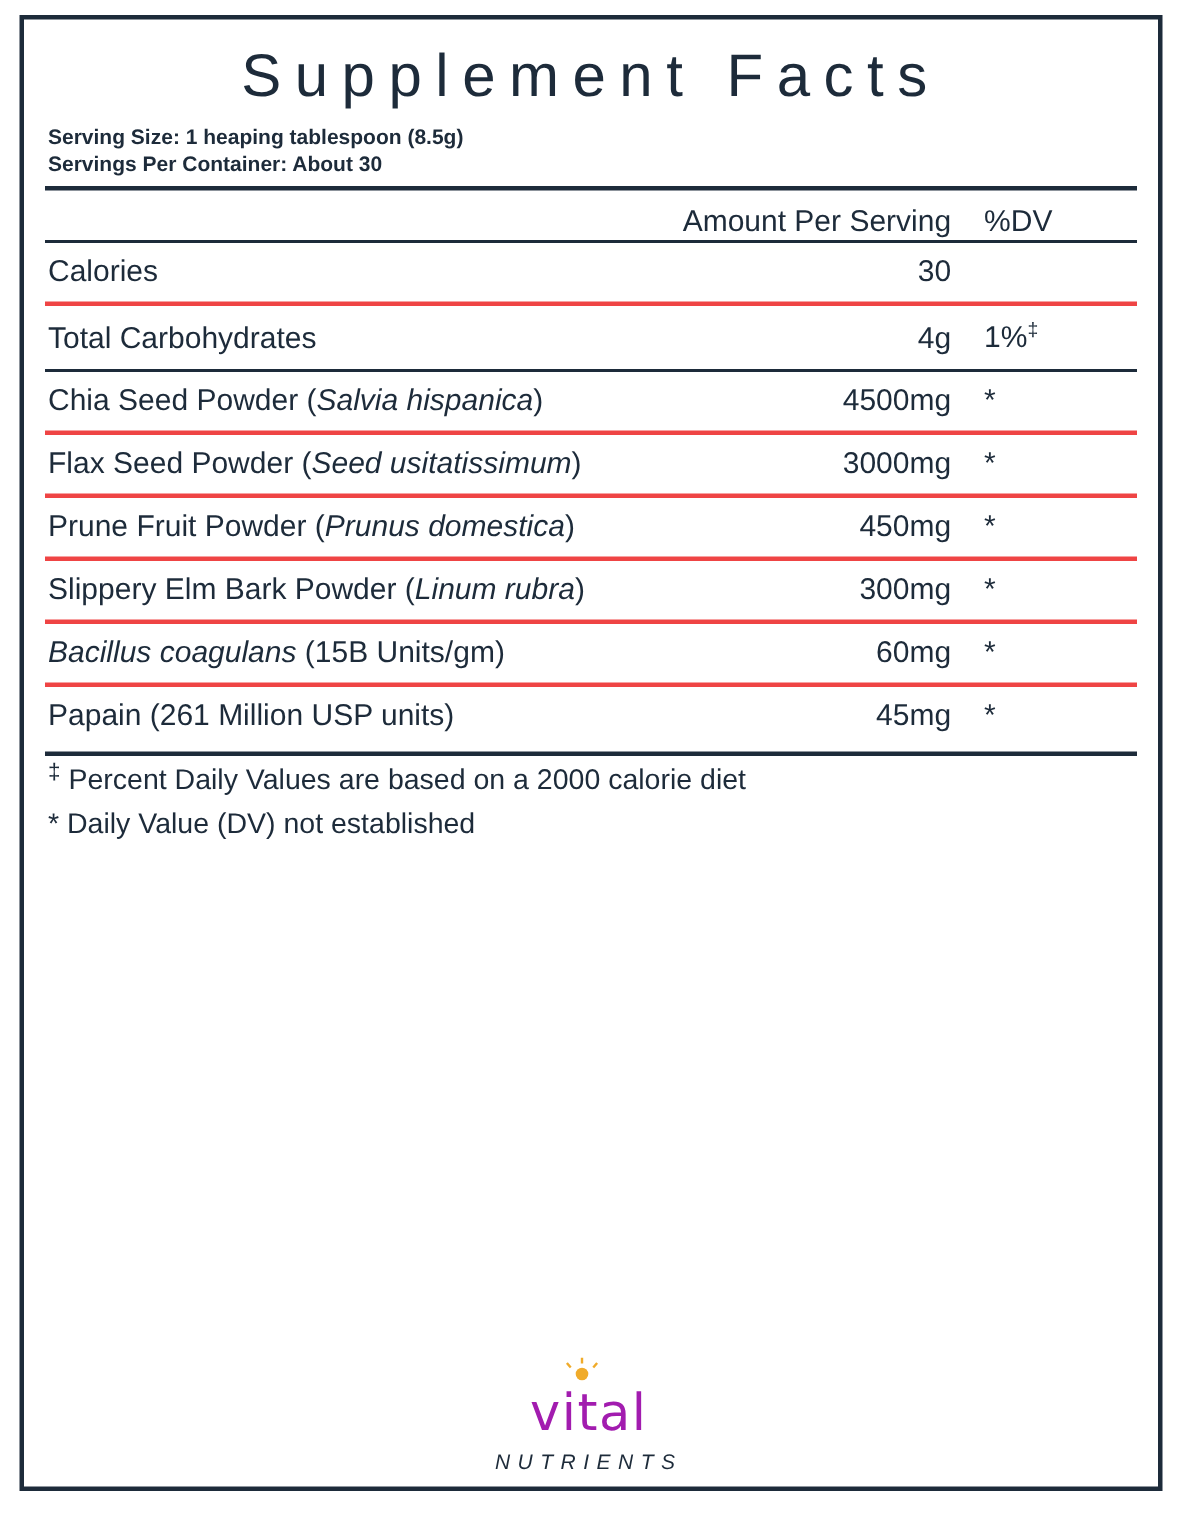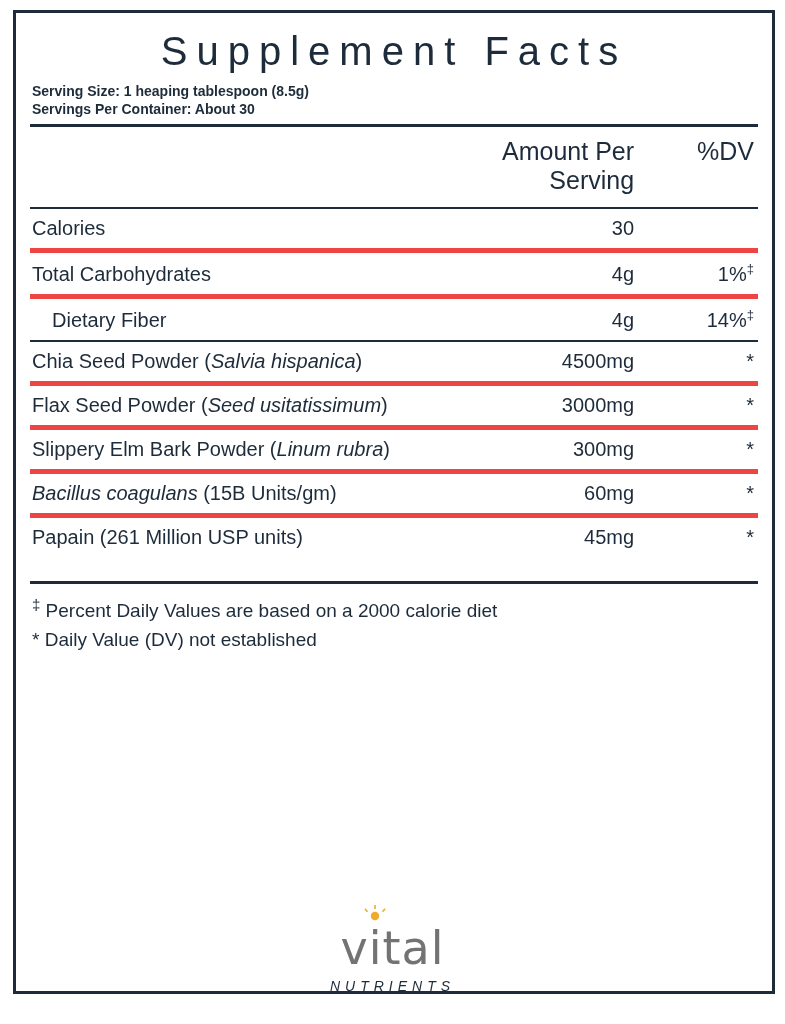--- a/index.html
+++ b/index.html
@@ -54,39 +54,38 @@
     margin-top: 6px;
   }
   table.facts td {
     vertical-align: baseline;
     padding: 8px 0 8px 0;
     font-size: 20px;
     color: #1d2b3a;
   }
   .col-name { text-align: left; width: 56%; padding-left: 2px !important; }
   .col-amt  { text-align: right; width: 30%; padding-right: 22px !important; }
-  .col-dv   { text-align: right; width: 14%; padding-right: 4px !important; }
+  .col-dv   { text-align: left; width: 14%; padding-right: 4px !important; }
 
   tr.head-row td {
-    font-size: 25px;
-    padding-bottom: 12px;
+    font-size: 20px;
+    padding-bottom: 0;
     padding-top: 10px;
   }
   tr.thick-top td { border-top: 3px solid #1d2b3a; }
-  tr.thin-top td  { border-top: 5px solid #ef4444; }
+  tr.thin-top td  { border-top: 3px solid #ef4444; }
   tr.med-top td   { border-top: 2px solid #1d2b3a; }
 
   .indent { padding-left: 22px !important; }
   .italic { font-style: italic; }
   .sup { font-size: 13px; vertical-align: super; }
   .star { font-size: 20px; }
 
   .footnotes {
-    margin-top: 24px;
-    padding-top: 10px;
+    margin-top: 4px;
     border-top: 3px solid #1d2b3a;
   }
   .footnote {
     font-size: 19px;
     line-height: 1.5;
     color: #1d2b3a;
     padding-left: 2px;
   }
   .footnote .mark { font-size: 15px; vertical-align: super; }
   .footnote .markstar { font-size: 19px; }
@@ -95,23 +94,23 @@
     position: absolute;
     left: 0;
     right: 0;
     top: 925px;
     text-align: center;
   }
   .brand-word {
     position: relative;
     display: inline-block;
     font-family: "DejaVu Sans", sans-serif;
-    font-size: 46px;
+    font-size: 34px;
     letter-spacing: 1px;
-    color: #737373;
+    color: #a21caf;
     line-height: 1;
   }
   .brand-sub {
     margin-top: 7px;
     font-size: 14px;
     letter-spacing: 5px;
     color: #1d2b3a;
     font-style: italic;
   }
   .sun {
@@ -149,38 +148,38 @@
           <td class="col-amt">30</td>
           <td class="col-dv"></td>
         </tr>
 
         <tr class="thin-top">
           <td class="col-name">Total Carbohydrates</td>
           <td class="col-amt">4g</td>
           <td class="col-dv"><span>1%</span><span class="sup">‡</span></td>
         </tr>
 
-        <tr class="thin-top">
-          <td class="col-name indent">Dietary Fiber</td>
-          <td class="col-amt">4g</td>
-          <td class="col-dv"><span>14%</span><span class="sup">‡</span></td>
-        </tr>
 
         <tr class="med-top">
           <td class="col-name"><span>Chia Seed Powder (</span><span class="italic">Salvia hispanica</span><span>)</span></td>
           <td class="col-amt">4500mg</td>
           <td class="col-dv star">*</td>
         </tr>
 
         <tr class="thin-top">
           <td class="col-name"><span>Flax Seed Powder (</span><span class="italic">Seed usitatissimum</span><span>)</span></td>
           <td class="col-amt">3000mg</td>
           <td class="col-dv star">*</td>
         </tr>
 
+        <tr class="thin-top">
+          <td class="col-name"><span>Prune Fruit Powder (</span><span class="italic">Prunus domestica</span><span>)</span></td>
+          <td class="col-amt">450mg</td>
+          <td class="col-dv star">*</td>
+        </tr>
 
         <tr class="thin-top">
           <td class="col-name"><span>Slippery Elm Bark Powder (</span><span class="italic">Linum rubra</span><span>)</span></td>
           <td class="col-amt">300mg</td>
           <td class="col-dv star">*</td>
         </tr>
 
 
         <tr class="thin-top">
           <td class="col-name"><span></span><span class="italic">Bacillus coagulans</span><span> (15B Units/gm)</span></td>

